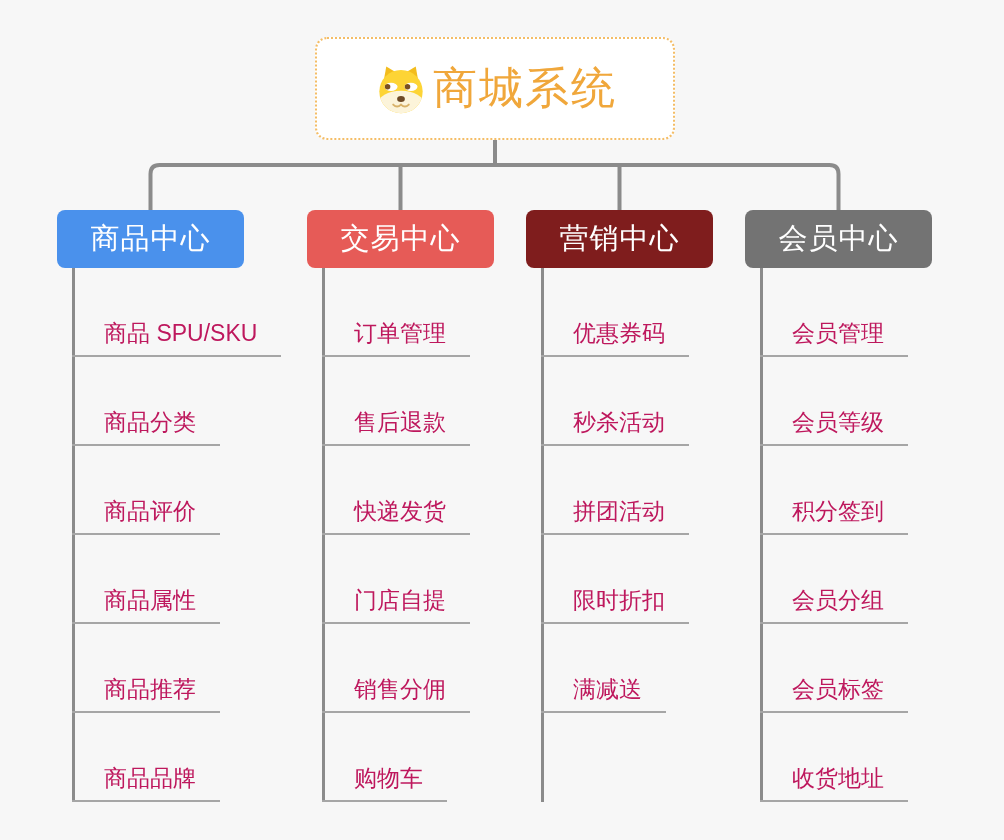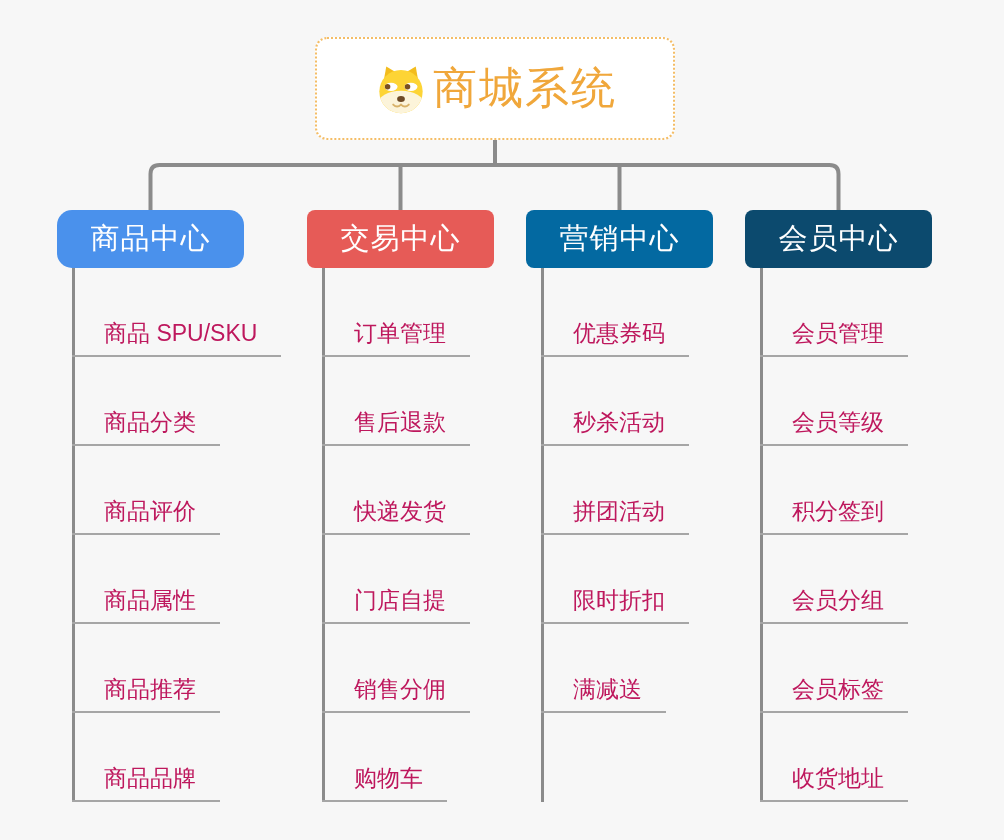--- a/index.html
+++ b/index.html
@@ -69,21 +69,21 @@
       <circle cx="16.5" cy="27.5" r="3.2" fill="#7a4f21"></circle>
       <ellipse cx="43.5" cy="27.5" rx="7.5" ry="4.8" fill="#ffffff"></ellipse>
       <circle cx="39.5" cy="27.5" r="3.2" fill="#7a4f21"></circle>
       <ellipse cx="32" cy="41.5" rx="4.5" ry="3.4" fill="#6d4a26"></ellipse>
       <path d="M23 48 Q27.5 52.5 32 48 Q36.5 52.5 41 48" stroke="#d8b269" stroke-width="2.2" fill="none" stroke-linecap="round"></path>
     </svg>
     <span class="root-title">商城系统</span>
   </div>
 
   <div class="branch b0">
-    <div class="branch-node" style="background: rgb(74, 145, 236); border-radius: 15px;">商品中心</div>
+    <div class="branch-node" style="background: rgb(74, 145, 236);">商品中心</div>
     <div class="branch-vline"></div>
     <div class="branch-items">
         <div class="item">商品 SPU/SKU</div>
         <div class="item">商品分类</div>
         <div class="item">商品评价</div>
         <div class="item">商品属性</div>
         <div class="item">商品推荐</div>
         <div class="item">商品品牌</div>
       </div>
   </div>
@@ -95,33 +95,33 @@
         <div class="item">订单管理</div>
         <div class="item">售后退款</div>
         <div class="item">快递发货</div>
         <div class="item">门店自提</div>
         <div class="item">销售分佣</div>
         <div class="item">购物车</div>
       </div>
   </div>
 
   <div class="branch b2">
-    <div class="branch-node" style="background: #0369a1;">营销中心</div>
+    <div class="branch-node" style="background: #7f1d1d;">营销中心</div>
     <div class="branch-vline"></div>
     <div class="branch-items">
         <div class="item">优惠券码</div>
         <div class="item">秒杀活动</div>
         <div class="item">拼团活动</div>
         <div class="item">限时折扣</div>
         <div class="item">满减送</div>
       </div>
   </div>
 
   <div class="branch b3">
-    <div class="branch-node" style="background: #0c4a6e; text-align: center;">会员中心</div>
+    <div class="branch-node" style="background: #737373; text-align: center;">会员中心</div>
     <div class="branch-vline"></div>
     <div class="branch-items">
         <div class="item">会员管理</div>
         <div class="item">会员等级</div>
         <div class="item">积分签到</div>
         <div class="item">会员分组</div>
         <div class="item">会员标签</div>
         <div class="item">收货地址</div>
       </div>
   </div>

